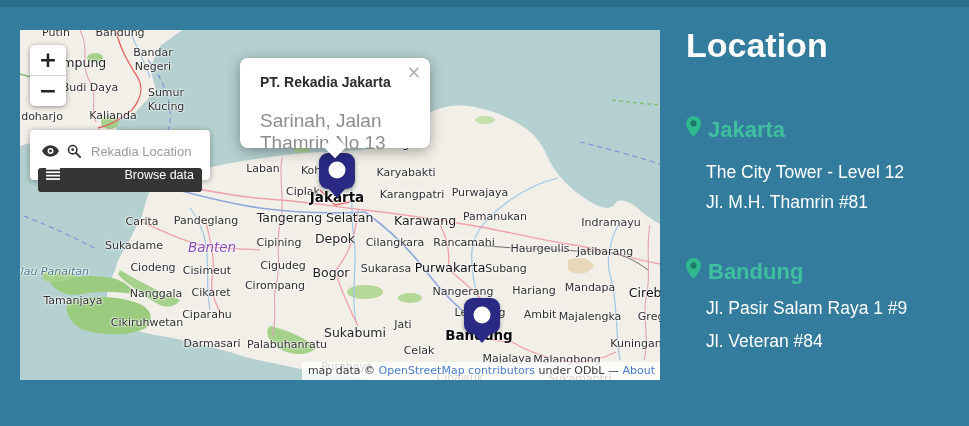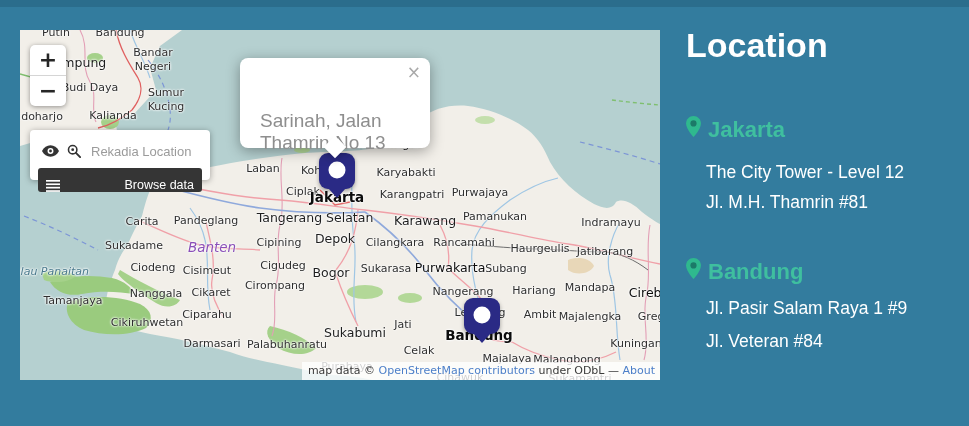--- a/index.html
+++ b/index.html
@@ -47,21 +47,21 @@
   .zoomctl .zbtn.in{border-bottom:1px solid #d5d5d5;border-radius:5px 5px 0 0;}
   .zoomctl .zbtn.out{border-radius:0 0 5px 5px;}
 
   
   .layerbox{position:absolute;left:10px;top:100px;width:180px;height:50px;background:#fff;
             border-radius:4px;box-shadow:0 1px 6px rgba(0,0,0,.35);}
   .layerrow{position:absolute;left:12px;top:10px;right:10px;height:22px;display:flex;
             align-items:center;gap:8px;}
   .layername{color:#9b9b9b;font-size:13px;flex:1;margin-left:2px;}
   .browsebar{position:absolute;left:8px;right:8px;top:38px;height:24px;background:#353535;
-             border-radius:3px;display:flex;align-items:flex-end;cursor:pointer;padding:0 8px;}
+             border-radius:3px;display:flex;align-items:flex-start;cursor:pointer;padding:0 8px;}
   .browselabel{color:#fff;font-size:12.5px;flex:1;text-align:right;}
 
   
   .attrib{position:absolute;right:0;bottom:0;background:rgba(255,255,255,.78);
           font:11px "DejaVu Sans",sans-serif;color:#3a3a3a;padding:2px 5px 3px 6px;white-space:nowrap;}
   .attrib a{color:#4C7FC9;text-decoration:none;cursor:pointer;}
 
   
   .sidebar{position:absolute;left:660px;top:0;width:309px;height:426px;}
   .sb-title{position:absolute;left:26px;top:26px;font-size:34px;font-weight:bold;color:#fff;}
@@ -223,20 +223,21 @@
       </div>
 
     <div class="umap-marker" style="left:299px;top:123px;">
       <div class="dot"></div>
     </div>
     <div class="umap-marker" style="left:444px;top:268px;">
       <div class="dot"></div>
     </div>
 
     <div class="popup">
+      <div class="ptitle">PT. Rekadia Jakarta</div>
       <div class="pbody">Sarinah, Jalan Thamrin No 13</div>
       <div class="pclose">×</div>
     </div>
 
     <div class="zoomctl">
       <div class="zbtn in">+</div>
       <div class="zbtn out">−</div>
     </div>
 
     <div class="layerbox">

